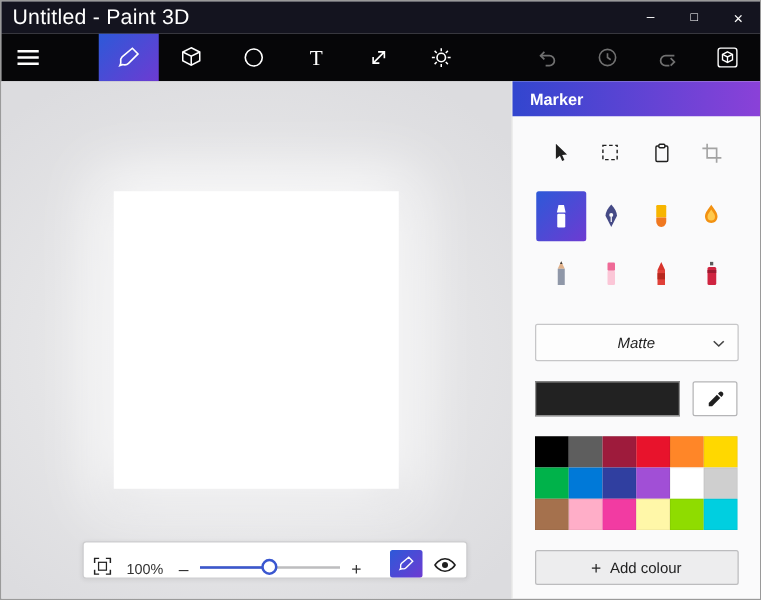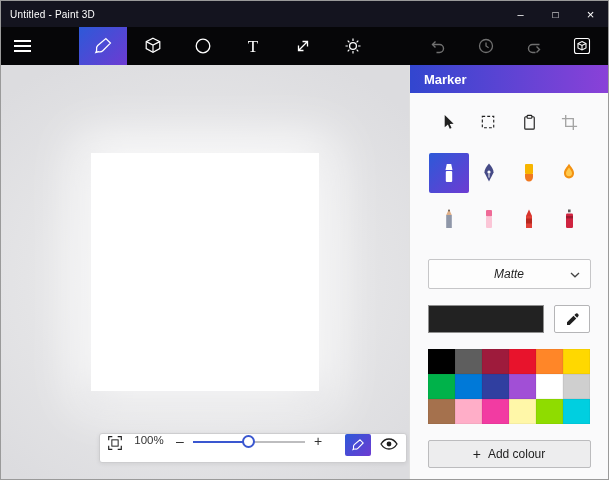--- a/index.html
+++ b/index.html
@@ -5,21 +5,21 @@
   * { box-sizing: border-box; margin: 0; padding: 0; }
   html,body { background:#ffffff; }
   body { font-family: "Liberation Sans", sans-serif; }
 
   .window { position:relative; width:609px; height:480px; overflow:hidden;
             border:1px solid #9a9a9a; background:#e6e6e8; }
 
   
   .titlebar { position:absolute; top:0; left:0; right:0; height:26px;
               background:#14141f; display:flex; align-items:center; }
-  .titlebar .title { color:#fff; font-size:10px; padding-left:9px; letter-spacing:.2px; }
+  .titlebar .title { color:#fff; font-size:17px; padding-left:9px; letter-spacing:.2px; }
   .win-controls { margin-left:auto; display:flex; height:100%; }
   .win-btn { width:35px; height:100%; color:#fff; display:flex; align-items:center;
              justify-content:center; font-size:11px; cursor:pointer; }
   .win-btn.max { font-size:10px; }
   .win-btn.close { font-size:13px; }
 
   
   .toolbar { position:absolute; top:26px; left:0; right:0; height:38px;
              background:#060608; display:flex; align-items:center; }
   .menu-btn { width:42px; height:38px; display:flex; align-items:center;
@@ -36,23 +36,23 @@
 
   
   .content { position:absolute; top:64px; left:0; right:0; bottom:0; display:flex; }
 
   .canvas-area { flex:1; position:relative;
     background: radial-gradient(ellipse 70% 60% at 48% 52%, #f4f4f4 0%, #e4e4e6 60%, #dcdcdf 100%); }
   .canvas { position:absolute; left:90px; top:88px; width:228px; height:238px; background:#fff;
             box-shadow: 0 0 46px 14px rgba(255,255,255,.95), 0 8px 24px rgba(100,100,115,.22); }
 
   
-  .zoombar { position:absolute; left:98px; bottom:16px; width:308px; height:30px;
+  .zoombar { position:absolute; left:65px; bottom:16px; width:308px; height:30px;
              background:#fff; border:1px solid #cdcdcf; border-radius:3px;
-             display:flex; align-items:flex-start; padding:0 6px; gap:7px;
+             display:flex; align-items:flex-end; padding:0 6px; gap:7px;
              box-shadow:0 1px 4px rgba(0,0,0,.08); }
   .zb-icon { display:flex; align-items:center; justify-content:center; cursor:pointer; }
   .zoom-val { font-size:11.5px; color:#333; min-width:36px; text-align:center; }
   .zb-step { font-size:14px; color:#333; width:12px; text-align:center; cursor:pointer; line-height:1; }
   .slider { position:relative; width:112px; height:16px; cursor:pointer; }
   .slider .track { position:absolute; left:0; right:0; top:7px; height:2px; background:#bdbdbf; }
   .slider .fill  { position:absolute; left:0; top:7px; height:2px; background:#3a57d0; width:50%; }
   .slider .thumb { position:absolute; top:1px; width:13px; height:13px; border-radius:50%;
                    background:#fff; border:2px solid #3a57d0; left:calc(50% - 7px); }
   .zb-brush { width:26px; height:22px; border-radius:2px; margin-left:auto;

